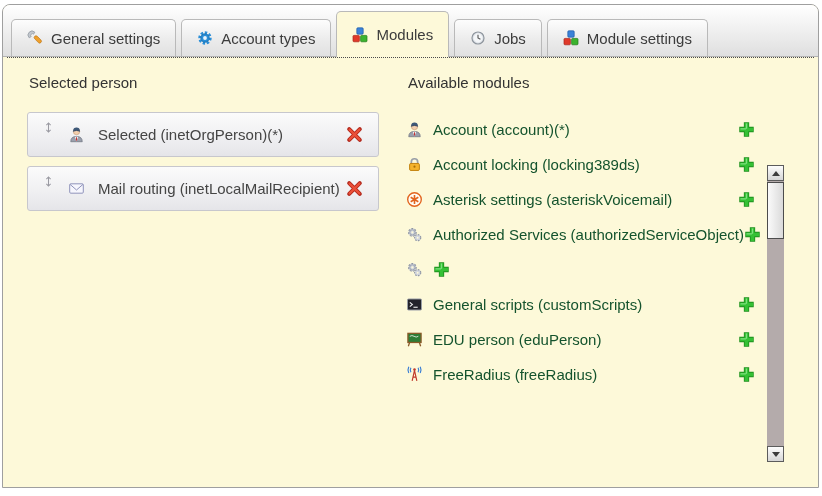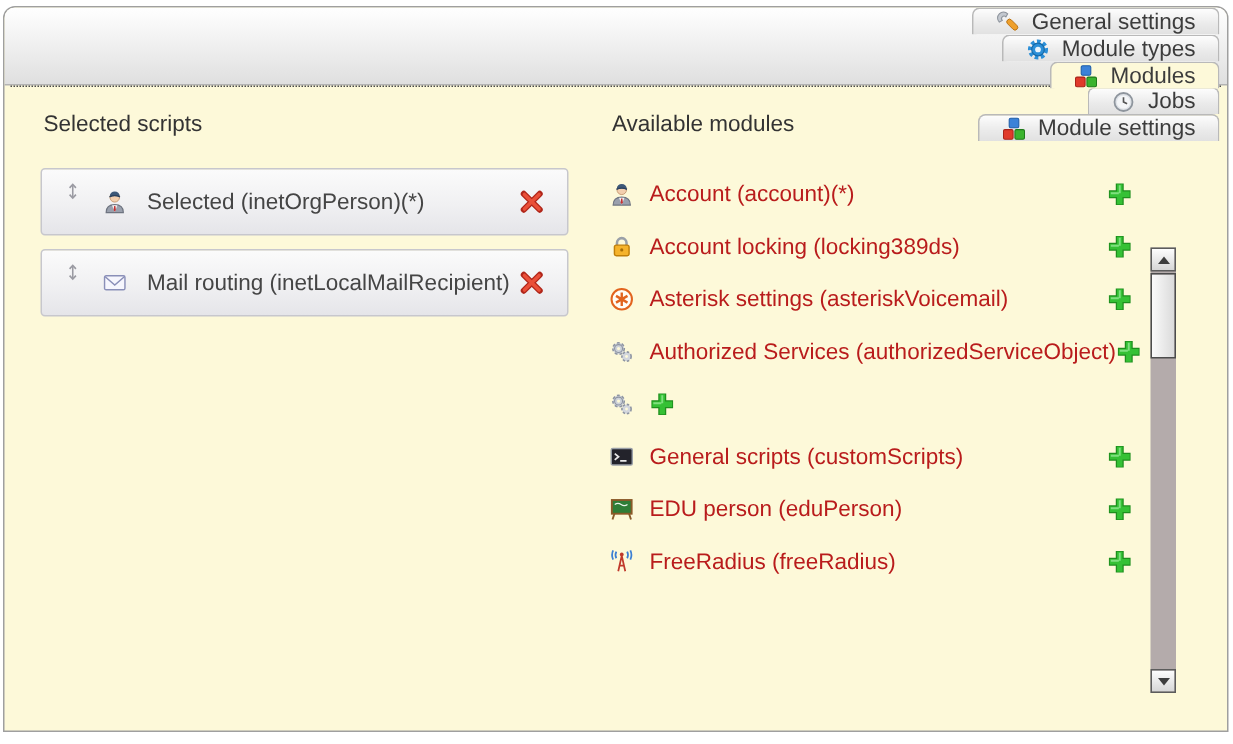--- a/index.html
+++ b/index.html
@@ -13,21 +13,20 @@
   .panel {
     position:absolute; left:2px; top:4px; width:817px; height:484px;
     border:1px solid #9f9f9f; border-radius:8px 8px 0 0;
     background:var(--cream,#fdf9d9); overflow:hidden;
   }
   
   .tabbar {
     height:52px; display:flex; align-items:flex-end; padding-left:8px;
     background:linear-gradient(#ffffff, #e9e9e9 70%, #dfdfdf);
     border-bottom:1px solid #b3b3b3;
-    flex-direction:column;
   }
   .tab {
     display:flex; align-items:center; gap:8px;
     height:37px; padding:0 15px; margin-right:5px;
     border:1px solid #b9b9b9; border-bottom:none;
     border-radius:5px 5px 0 0;
     background:linear-gradient(#fdfdfd, #eaeaea 60%, #e1e1e1);
     font-size:15px; color:#3c3c3c; cursor:pointer; white-space:nowrap;
   }
   .tab.active {
@@ -53,21 +52,21 @@
     background:linear-gradient(#fbfbfb, #f0f0f2 55%, #e5e5e9);
   }
   .module-box .drag { width:13px; height:13px; margin-right:13px; cursor:ns-resize; align-self:flex-start; margin-top:8px; }
   .module-box .micon { width:17px; height:17px; margin-right:13px; }
   .module-box .mlabel { flex:1; font-size:15px; color:#454545; white-space:nowrap; overflow:hidden; }
   .icon-btn { background:none; border:none; padding:0; cursor:pointer; line-height:0; }
   .icon-btn svg { width:17px; height:17px; }
   
   .avail-row { display:flex; align-items:center; height:35px; }
   .avail-row .micon { width:17px; height:17px; margin-right:10px; flex:0 0 auto; }
-  .avail-row .mlabel { flex:1; font-size:15px; color:#b91c1c; white-space:nowrap; }
+  .avail-row .mlabel { flex:1; font-size:15px; color:#14532d; white-space:nowrap; }
   
   .scrollbar { position:absolute; left:764px; top:108px; width:17px; height:297px; background:#b4abab; }
   .sb-btn {
     position:absolute; left:0; width:17px; height:16px;
     background:linear-gradient(#fdfdfd,#d6d6d6); border:1px solid #5c5c5c;
     display:flex; align-items:center; justify-content:center; cursor:pointer; padding:0;
   }
   .sb-up { top:0; } .sb-down { bottom:0; }
   .sb-thumb {
     position:absolute; left:0; top:17px; width:17px; height:57px;
@@ -172,21 +171,21 @@
       <div class="tab">
     <svg class="ticon">
           <use href="#icon-wrench" xlink:href="#icon-wrench"></use>
         </svg>
     <span>General settings</span>
   </div>
       <div class="tab">
     <svg class="ticon">
           <use href="#icon-gear-blue" xlink:href="#icon-gear-blue"></use>
         </svg>
-    <span>Module types</span>
+    <span>Account types</span>
   </div>
       <div class="tab active">
     <svg class="ticon">
           <use href="#icon-cubes" xlink:href="#icon-cubes"></use>
         </svg>
     <span>Modules</span>
   </div>
       <div class="tab">
     <svg class="ticon">
           <use href="#icon-clock" xlink:href="#icon-clock"></use>
@@ -200,21 +199,21 @@
     <span>Module settings</span>
   </div>
     </div>
 
   <div class="content">
 
     <hr class="dotted-rule">
 
     <div class="cols">
       <div class="col-left">
-        <div class="col-label">Selected scripts</div>
+        <div class="col-label">Selected person</div>
         <div>
             <div class="module-box">
     <svg class="drag">
                 <use href="#icon-drag"></use>
               </svg>
     <svg class="micon">
                 <use href="#icon-user" xlink:href="#icon-user"></use>
               </svg>
     <span class="mlabel">Selected (inetOrgPerson)(*)</span>
     <button class="icon-btn">

